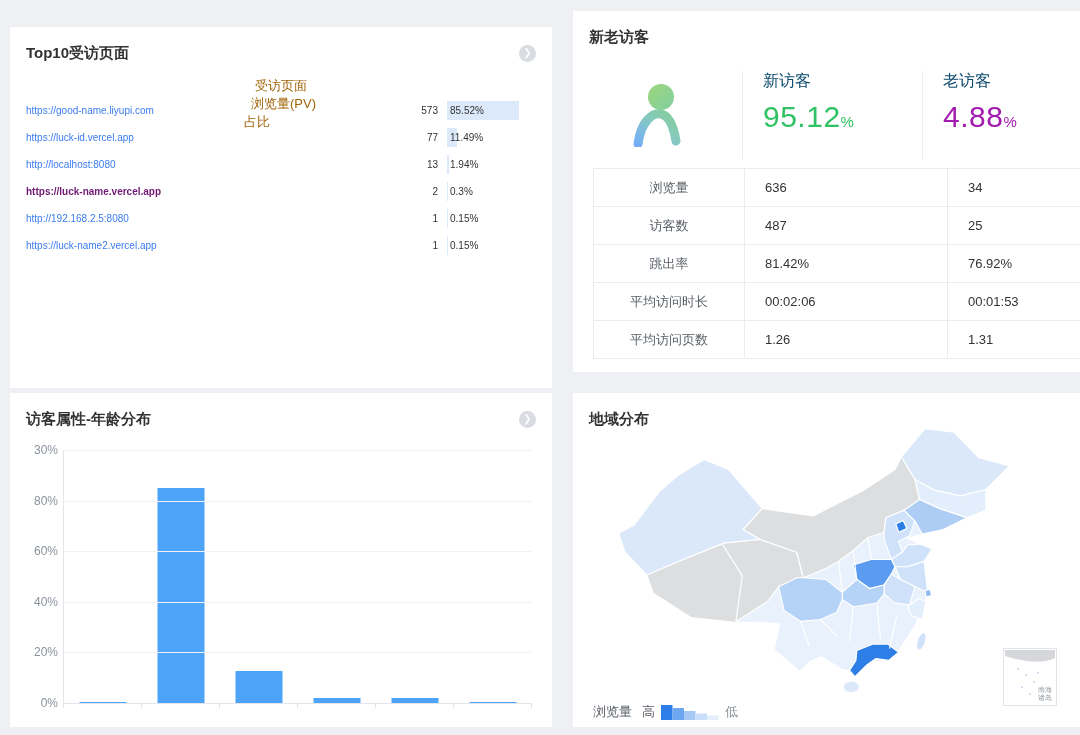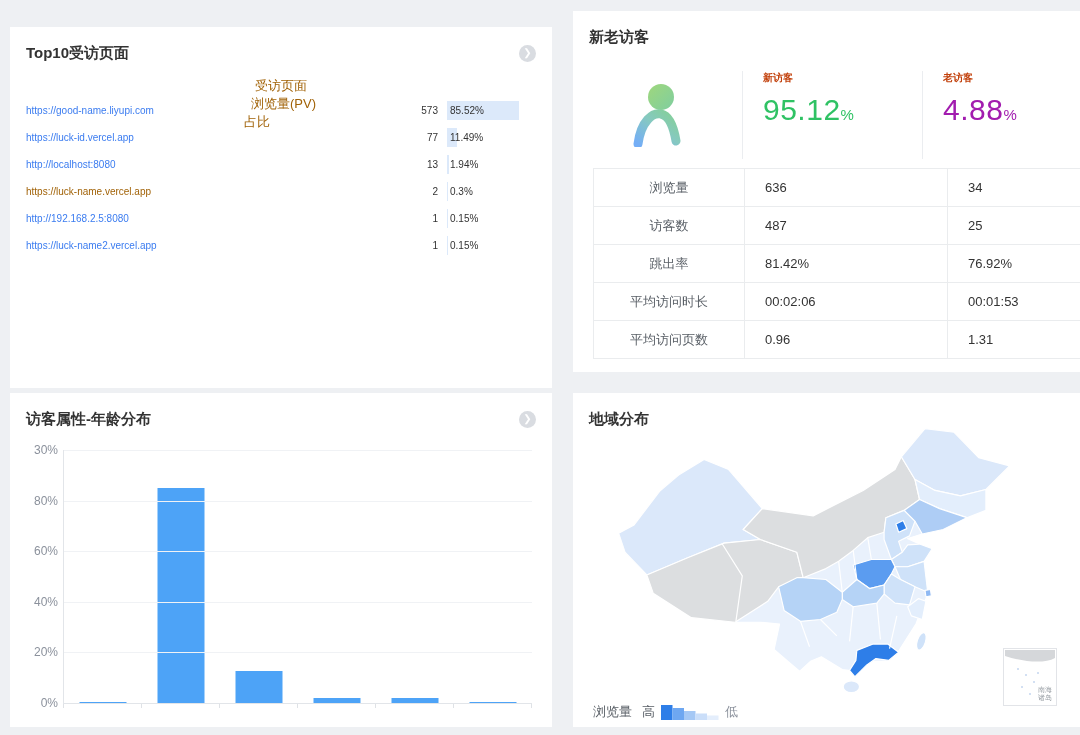--- a/index.html
+++ b/index.html
@@ -22,21 +22,21 @@
   .t1-row .pv{width:70px;text-align:right;color:#333;}
   .t1-row .ratio{width:86px;margin-left:12px;position:relative;height:19px;line-height:19px;}
   .t1-row .hl{position:absolute;left:-3px;top:0;bottom:0;display:block;}
   .t1-row .txt{position:relative;font-style:normal;color:#333;}
   
   .stats{display:flex;margin-top:20px;height:96px;}
   .icon-cell{width:169px;display:flex;align-items:center;justify-content:center;}
   .v-div{width:1px;background:#ecee f0;background:#ebedf0;margin:4px 0;}
   .stat{width:179px;box-sizing:border-box;padding:4px 0 0 20px;}
   .stat:last-child{width:auto;flex:1;}
-  .stat-label{font-size:10px;color:#c2410c;font-weight:bold;}
+  .stat-label{font-size:16px;color:#0c4a6e;}
   .stat-value{font-size:30px;font-weight:500;margin-top:8px;letter-spacing:.5px;}
   .stat-value .pct{font-size:15px;font-weight:500;}
   .metrics{border-collapse:collapse;margin:5px 0 0 20px;width:520px;table-layout:fixed;font-size:13px;}
   .metrics td{border:1px solid #eaecee;height:35px;}
   .metrics td.lbl{width:148px;text-align:center;color:#595f66;}
   .metrics td.val{padding-left:20px;color:#333;margin-top:12px;}
   .metrics td.val.new{width:181px;}
   
   .chart{position:absolute;left:53px;top:57px;width:468px;height:253px;
          border-left:1px solid #e2e5e9;border-bottom:1px solid #e2e5e9;}
@@ -79,21 +79,21 @@
         <a class="url" style="color: rgb(59, 124, 240);">https://luck-id.vercel.app</a>
         <span class="pv">77</span>
         <span class="ratio"><i class="hl" style="width: 9.6516px; background: rgb(220, 233, 250);"></i><em class="txt">11.49%</em></span>
       </div>
       <div class="t1-row">
         <a class="url" style="color: rgb(59, 124, 240);">http://localhost:8080</a>
         <span class="pv">13</span>
         <span class="ratio"><i class="hl" style="width: 1.6296px; background: rgb(220, 233, 250);"></i><em class="txt">1.94%</em></span>
       </div>
       <div class="t1-row">
-        <a class="url" style="color: #a16207;">https://luck-name.vercel.app</a>
+        <a class="url" style="color: #701a75; font-weight: bold;">https://luck-name.vercel.app</a>
         <span class="pv">2</span>
         <span class="ratio"><i class="hl" style="width: 0.252px; background: rgb(220, 233, 250);"></i><em class="txt">0.3%</em></span>
       </div>
       <div class="t1-row">
         <a class="url" style="color: rgb(59, 124, 240);">http://192.168.2.5:8080</a>
         <span class="pv">1</span>
         <span class="ratio"><i class="hl" style="width: 0.126px; background: rgb(220, 233, 250);"></i><em class="txt">0.15%</em></span>
       </div>
       <div class="t1-row">
         <a class="url" style="color: rgb(59, 124, 240);">https://luck-name2.vercel.app</a>
@@ -157,21 +157,21 @@
           <td class="val new">81.42%</td>
           <td class="val old">76.92%</td>
         </tr>
         <tr>
           <td class="lbl">平均访问时长</td>
           <td class="val new">00:02:06</td>
           <td class="val old">00:01:53</td>
         </tr>
         <tr>
           <td class="lbl">平均访问页数</td>
-          <td class="val new">0.96</td>
+          <td class="val new">1.26</td>
           <td class="val old">1.31</td>
         </tr>
       </tbody>
     </table>
 </section>
 
 <section class="card card3">
   <div class="card-head">
     <span class="card-title">访客属性-年龄分布</span>
     <span class="more-btn">❯</span>

